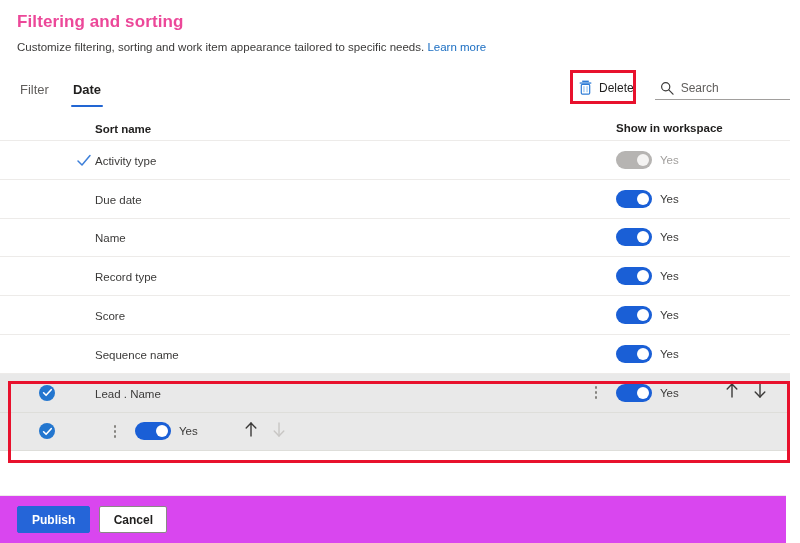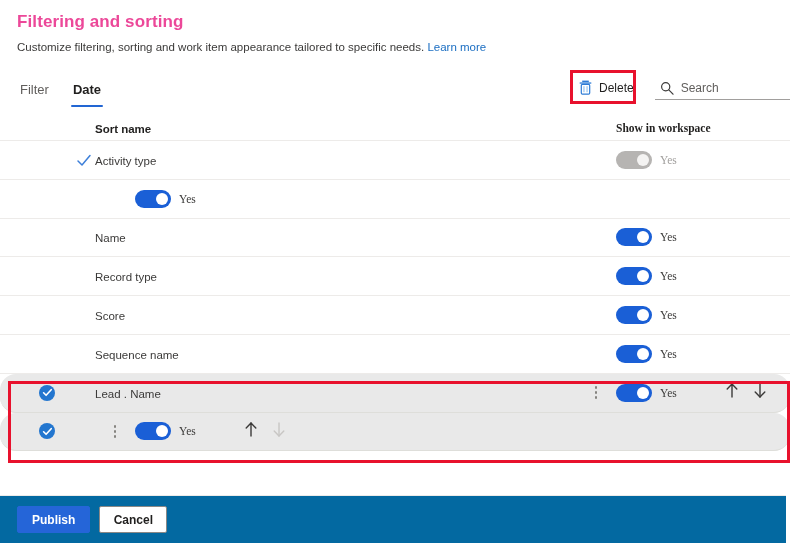--- a/index.html
+++ b/index.html
@@ -121,21 +121,21 @@
     display: flex;
     align-items: center;
     height: 26px;
     padding: 0 0 0 17px;
     border-bottom: 1px solid #edebe9;
     margin-right: 10px;
   }
   .col-check { width: 78px; flex: 0 0 78px; display: flex; align-items: center; }
   .col-name  { flex: 1 1 auto; }
   .col-kebab { width: 40px; flex: 0 0 40px; display: flex; justify-content: center; }
-  .col-toggle{ width: 108px; flex: 0 0 108px; display: flex; align-items: center; gap: 8px; font-family: Liberation Serif, serif; }
+  .col-toggle{ width: 108px; flex: 0 0 108px; display: flex; align-items: center; gap: 8px; }
   .col-arrows{ width: 66px; flex: 0 0 66px; display: flex; align-items: center; gap: 12px; }
 
   #head-sortname {
     font-size: 11.5px;
     font-weight: 600;
     color: #201f1e;
   }
   #head-showinworkspace {
     font-size: 11.5px;
     font-weight: 600;
@@ -148,21 +148,20 @@
     align-items: center;
     height: 38.8px;
     padding-left: 17px;
     border-bottom: 1px solid #edebe9;
     margin-right: 10px;
     position: relative;
   }
   .row.selected {
     background: #e9e9e9;
     border-bottom: 1px solid #dededa;
-    border-radius: 16px;
   }
   .row-label { font-size: 11.5px; color: #3b3a39; white-space: nowrap; }
 
   
   .tick {
     width: 18px; height: 18px;
     margin-left: 58px;
     display: block;
   }
   .check-circle {
@@ -210,21 +209,21 @@
   #footer {
     position: absolute;
     left: 0; right: 14px;
     bottom: 0;
     height: 48px;
     border-top: 1px solid #edebe9;
     display: flex;
     align-items: center;
     padding-left: 17px;
     gap: 9px;
-    background: #0369a1;
+    background: #d946ef;
   }
   #publish-button {
     background: #2565d8;
     color: #ffffff;
     border: 1px solid #2565d8;
     font-family: inherit;
     font-size: 12px;
     font-weight: 600;
     height: 27px;
     min-width: 68px;
@@ -326,20 +325,21 @@
         <div class="col-name"><span class="row-label">Activity type</span></div>
         <div class="col-kebab"></div>
         <div class="col-toggle">
           <div class="switch disabled"></div>
           <span class="switch-label muted">Yes</span>
         </div>
         <div class="col-arrows"></div>
       </div>
       <div class="row">
         <div class="col-check"></div>
+        <div class="col-name"><span class="row-label">Due date</span></div>
         <div class="col-kebab"></div>
         <div class="col-toggle">
           <div class="switch"></div>
           <span class="switch-label">Yes</span>
         </div>
         <div class="col-arrows"></div>
       </div>
       <div class="row">
         <div class="col-check"></div>
         <div class="col-name"><span class="row-label">Name</span></div>

